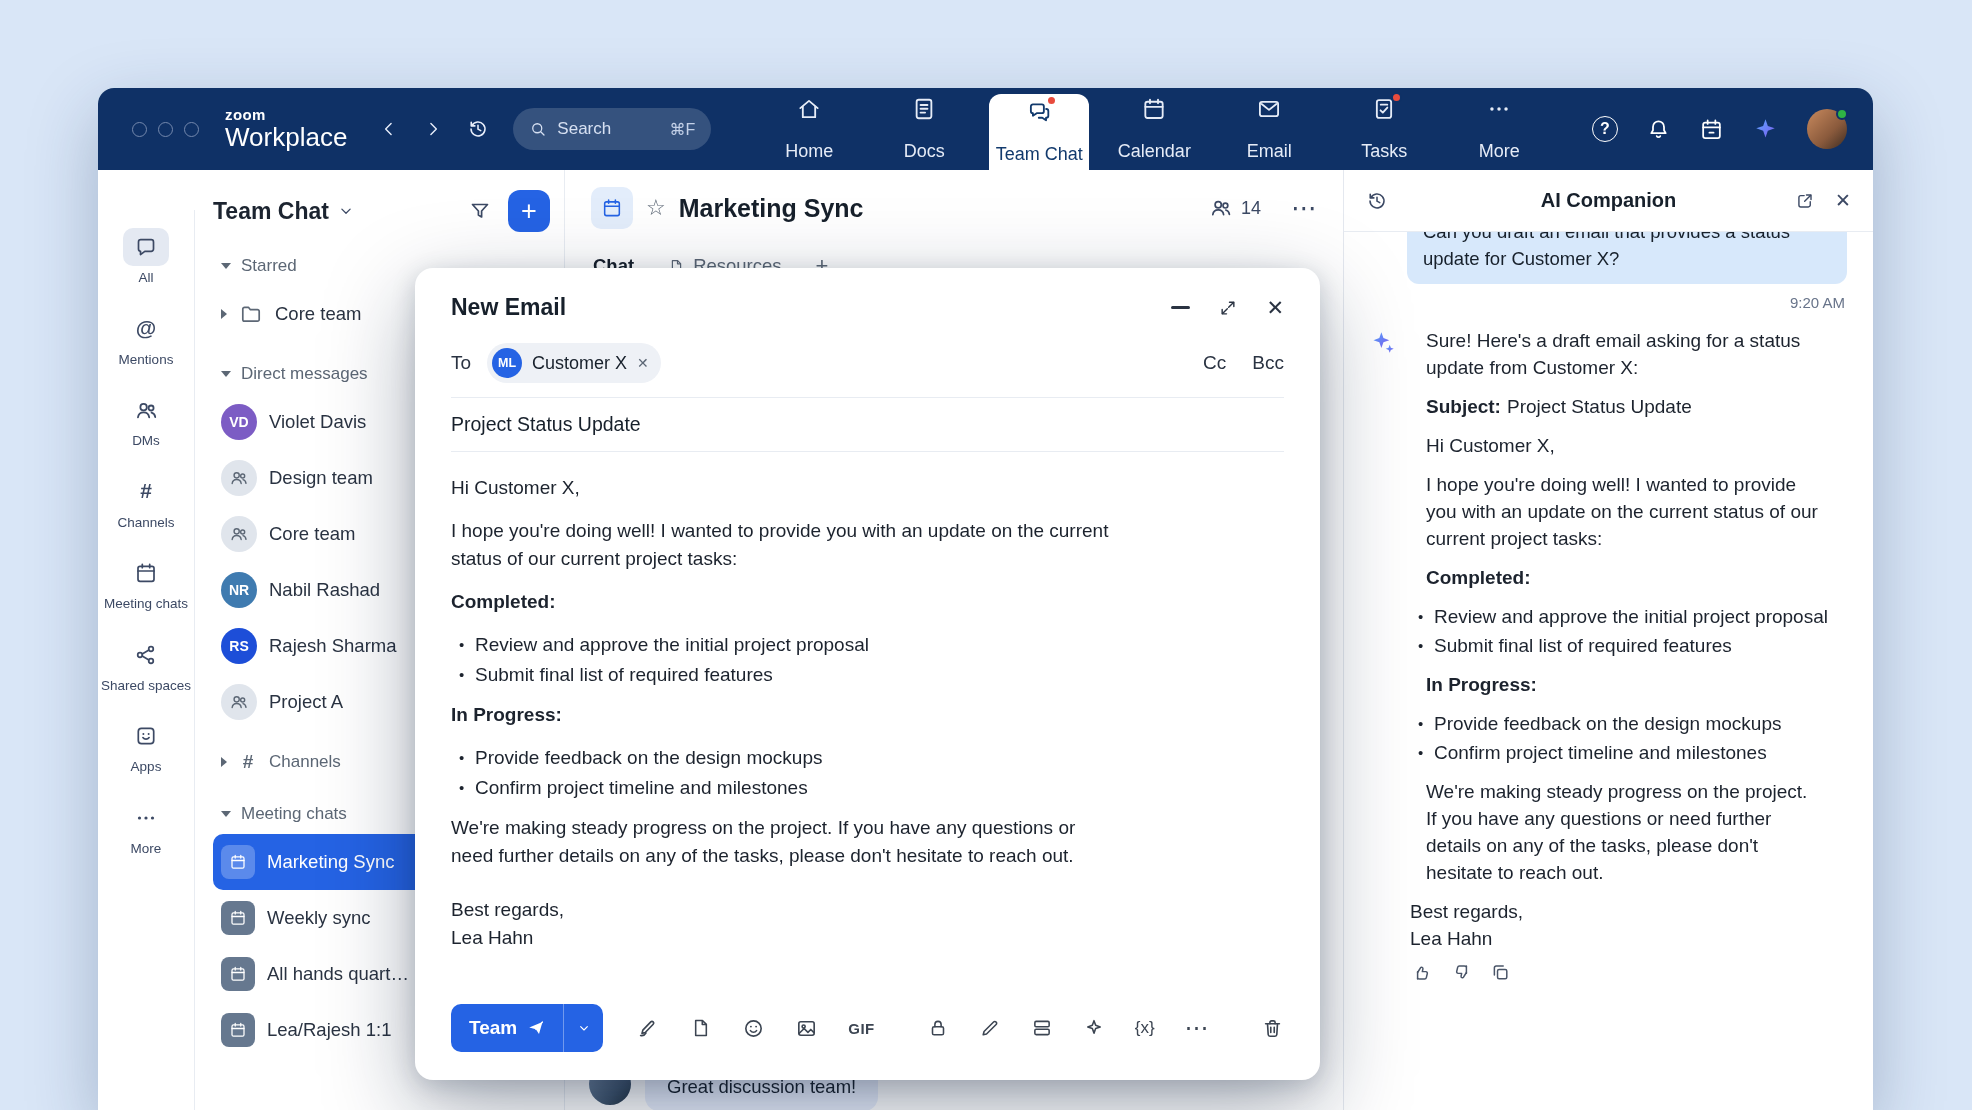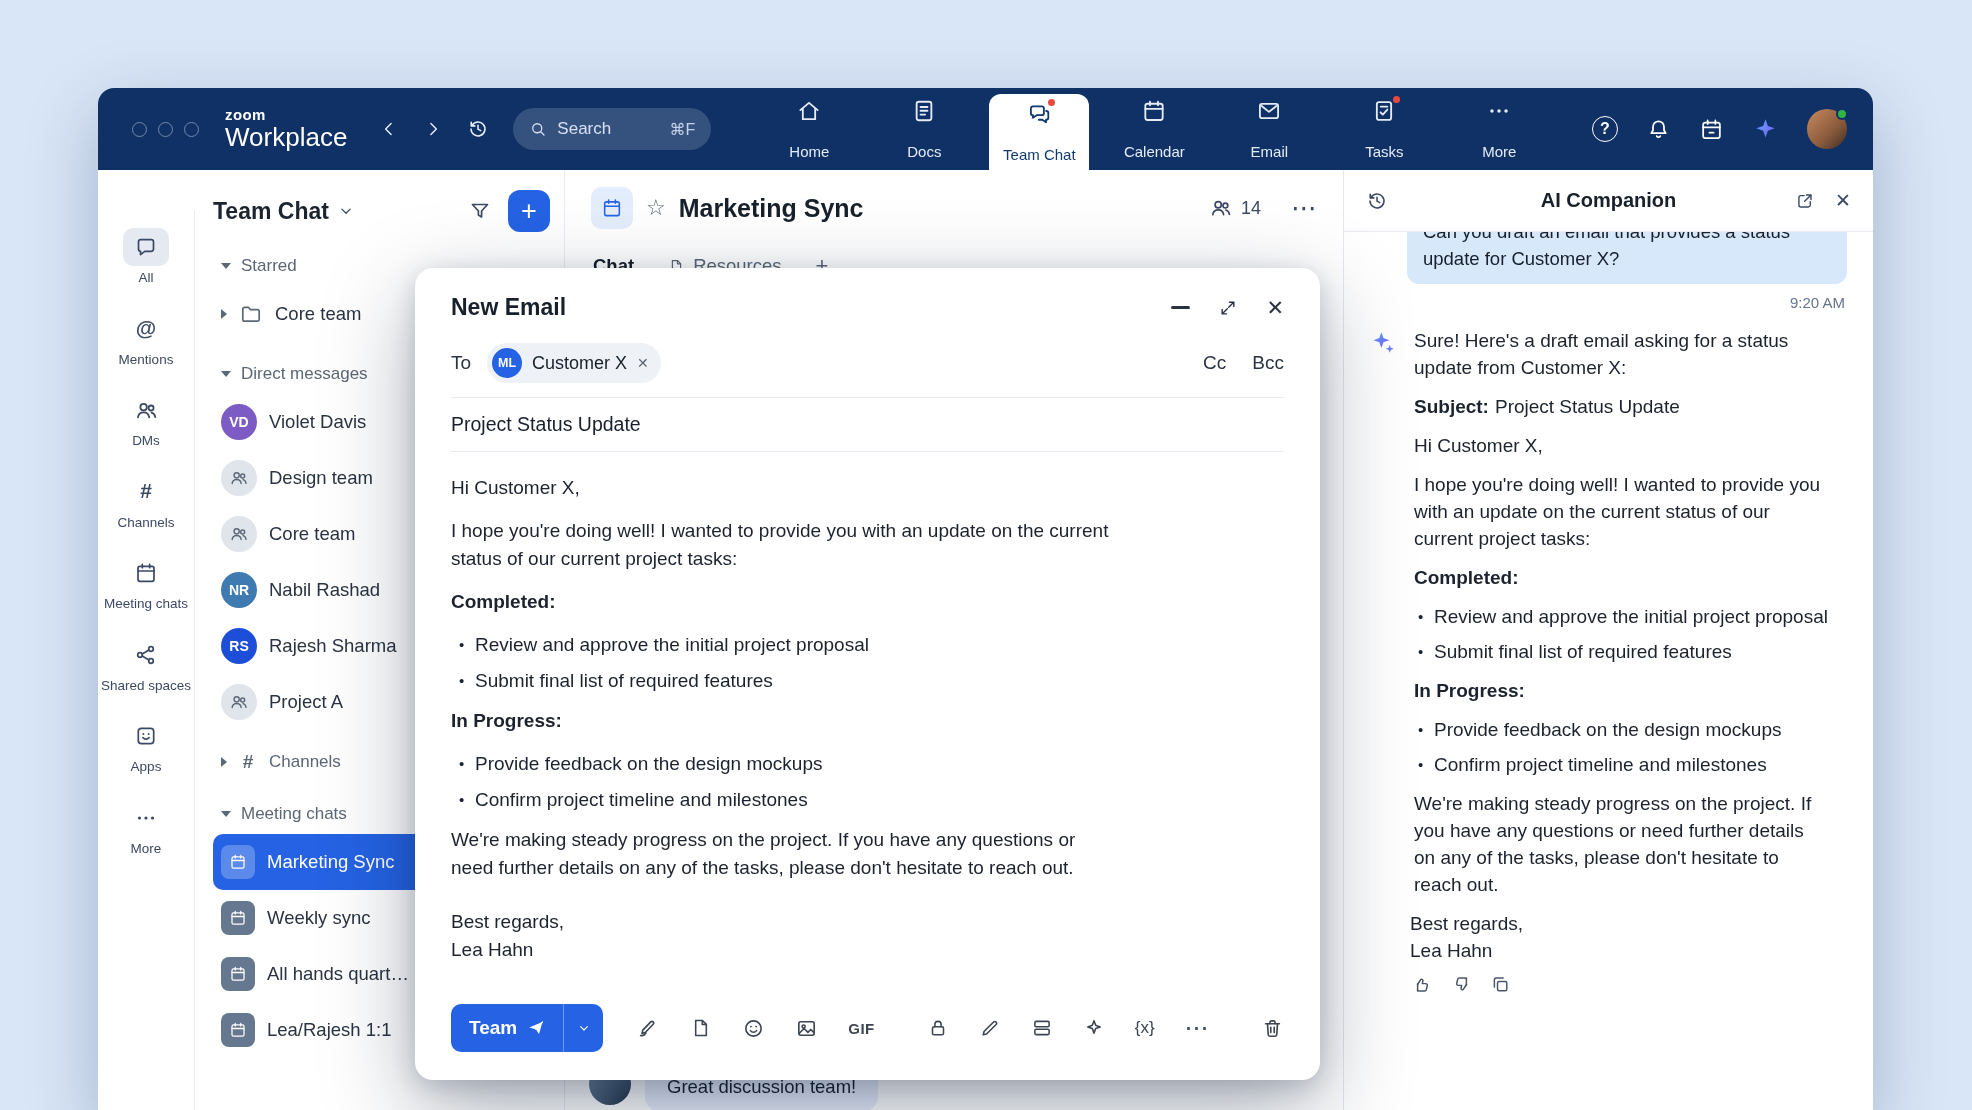--- a/index.html
+++ b/index.html
@@ -31,21 +31,21 @@
   .histnav > span { display:flex; cursor:pointer; }
   .searchbar {
     margin-left:24px; width:198px; height:42px; background:rgba(255,255,255,.16);
     border-radius:21px; display:flex; align-items:center; padding:0 16px; gap:10px;
     color:#d6e0f2; font-size:17px; cursor:text;
   }
   .searchbar .kbd { margin-left:auto; font-size:16px; color:#c4d1e8; }
   .main-nav { display:flex; align-items:flex-end; height:82px; margin-left:48px; gap:15px; }
   .nav-item {
     width:100px; height:82px; display:flex; flex-direction:column; align-items:center;
-    justify-content:center; gap:19px; font-size:15px; color:#e6ecf7; cursor:pointer;
+    justify-content:center; gap:19px; font-size:18px; color:#e6ecf7; cursor:pointer;
   }
   .nav-item.active { height:76px; background:#fff; color:#123a6d; border-radius:12px 12px 0 0; }
   .nav-ic { position:relative; display:flex; }
   .badge { position:absolute; top:-4px; right:-5px; width:11px; height:11px; border-radius:50%;
            background:#e84b3d; border:2px solid #0f3166; }
   .nav-item.active .badge { border-color:#fff; }
   .topbar-right { margin-left:auto; margin-right:26px; display:flex; align-items:center; gap:28px; }
   .help-circle { width:26px; height:26px; border:1.8px solid #fff; border-radius:50%;
                  display:flex; align-items:center; justify-content:center; font-size:16px; font-weight:bold; cursor:pointer; }
   .avatar-top { position:relative; width:40px; height:40px; border-radius:50%; cursor:pointer;
@@ -125,24 +125,24 @@
   .ai-title { position:absolute; left:0; right:0; text-align:center; font-size:20px; font-weight:bold; color:#17202b; }
   .ai-head-right { margin-left:auto; display:flex; align-items:center; gap:20px; z-index:1; }
   .x-glyph { font-size:19px; cursor:pointer; color:#3c4964; }
   .ai-body { flex:1; padding:0 26px; overflow:hidden; display:flex; flex-direction:column; }
   .user-bubble { align-self:flex-end; background:#d7e8fb; border-radius:12px; padding:12px 16px;
                  font-size:18.5px; line-height:27px; color:#17202b; max-width:440px; margin-top:-26px; }
   .stamp { align-self:flex-end; margin:10px 2px 16px; font-size:15px; color:#68748a; }
   .ai-msg { display:flex; gap:14px; }
   .ai-spark { flex:none; margin-top:2px; }
   .ai-text { width:424px; font-size:19px; line-height:27px; color:#1c232e; }
-  .ai-text p { margin:0 4px 12px; }
+  .ai-text p { margin:0 16px 12px; }
   .ai-text p.b, .b { font-weight:bold; }
   .ai-text ul, .modal-body ul { list-style:none; margin:0 0 12px; padding-left:6px; }
-  .ai-text li, .modal-body li { position:relative; padding-left:18px; margin:8px 0; }
+  .ai-text li, .modal-body li { position:relative; padding-left:18px; margin:2px 0; }
   .ai-text li::before, .modal-body li::before {
     content:"•"; position:absolute; left:2px; top:0; color:#1c232e; font-size:15px; }
   .subj-label { font-weight:bold; margin-right:6px; }
   .tight { margin:0 !important; }
   .closing-gap { margin-top:26px !important; }
   .feedback { display:flex; gap:18px; margin:10px 0 20px 2px; color:#4a5568; }
   .feedback span { display:flex; cursor:pointer; }
   .flip { transform:scaleY(-1) scaleX(-1); }
 
   

